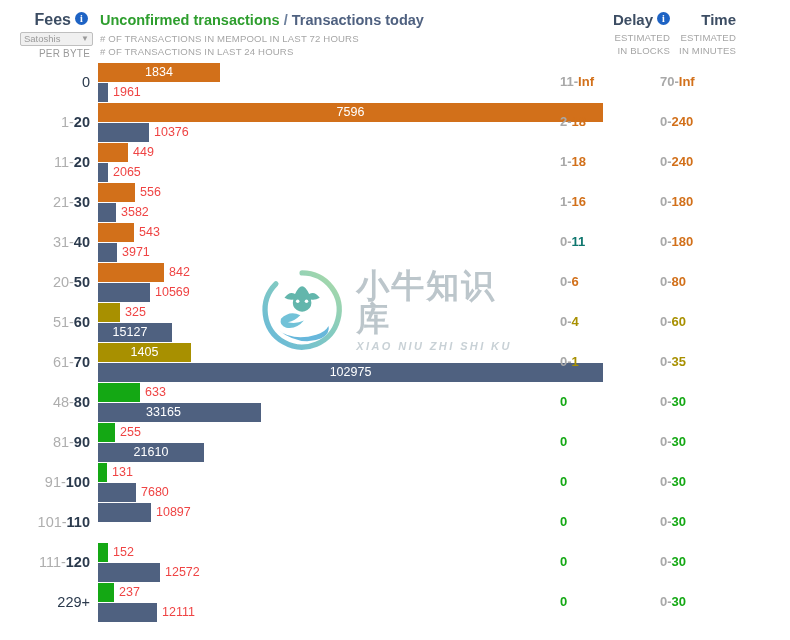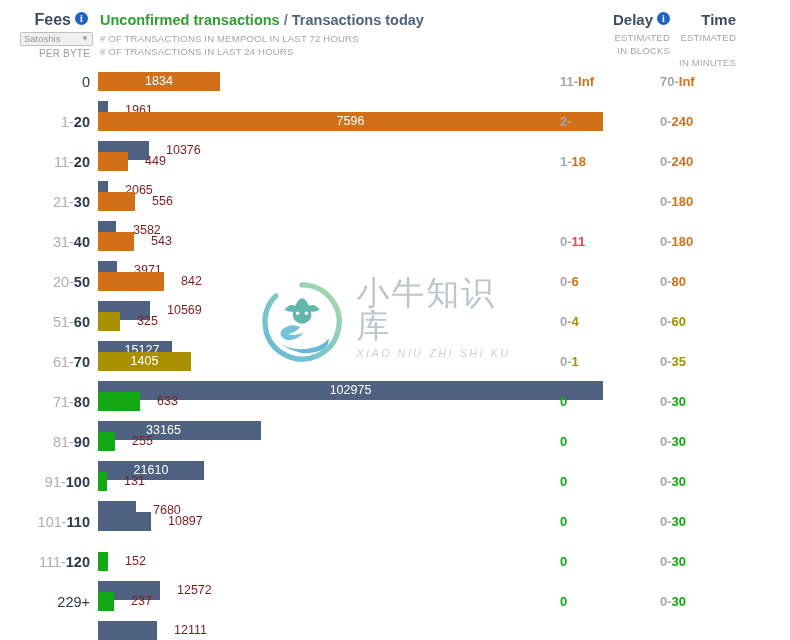--- a/index.html
+++ b/index.html
@@ -14,26 +14,28 @@
   #app {
     position: relative;
     width: 790px;
     height: 640px;
     background: #fff;
   }
 
   
   .watermark {
     position: absolute;
-    left: 258px; top: 276px;
+    left: 258px; top: 264px;
     width: 266px; height: 92px;
     opacity: 0.95;
     pointer-events: none;
     z-index: 0;
     display: flex;
+    align-items: center;
+    font-weight: bold;
   }
   .wm-text { margin-left: 10px; }
   .wm-cn {
     font-size: 33px;
     color: #b9c3c9;
     letter-spacing: 2px;
     font-family: "DejaVu Sans", sans-serif;
     line-height: 1;
   }
   .wm-en {
@@ -172,43 +174,43 @@
   .lbl-plain { color: #2b3a4d; }
 
   .bars {
     position: absolute;
     left: 98px; top: 0;
     width: 510px; height: 40px;
   }
   .bar-wrap {
     position: relative;
     height: 19px;
-    margin-top: 10px;
+    margin-top: 1px;
   }
   .bar {
     position: absolute;
     left: 0; top: 0;
     height: 19px;
     min-width: 9px;
   }
   .bar-val {
     position: absolute;
     top: 0;
     height: 19px;
     line-height: 19px;
     font-size: 12.5px;
     white-space: nowrap;
   }
   .bar-val.inside {
     color: #ffffff;
     text-align: center;
   }
   .bar-val.outside {
-    color: #7f1d1d;
-    padding-left: 17px;
+    color: #ef4444;
+    padding-left: 5px;
   }
 
   .col-delay, .col-time {
     position: absolute;
     top: 0; height: 40px;
     line-height: 40px;
     font-size: 13px;
     font-weight: bold;
     white-space: nowrap;
   }
@@ -263,21 +265,21 @@
 
     <div class="hdr-delay">
       <span class="hdr-col-title">Delay</span><span class="info-icon">i</span>
       <div class="hdr-col-sub">ESTIMATED</div>
       <div class="hdr-col-sub" style="margin-top:0">IN BLOCKS</div>
     </div>
 
     <div class="hdr-time">
       <span class="hdr-col-title">Time</span>
       <div class="hdr-col-sub">ESTIMATED</div>
-      <div class="hdr-col-sub" style="margin-top:12px">IN MINUTES</div>
+      <div class="hdr-col-sub" style="margin-top:0">IN MINUTES</div>
     </div>
   </div>
 
   <div class="rows" id="rows">
       <div class="row">
         <div class="row-label"><span class="lbl-plain">0</span></div>
         <div class="bars">
           <div class="bar-wrap">
             <div class="bar" style="width:122px;background:#d2701a"></div>
             <div class="bar-val inside" style="left:0;width:122px">1834</div>
@@ -325,35 +327,36 @@
         <div class="bars">
           <div class="bar-wrap">
             <div class="bar" style="width:37px;background:#d2701a"></div>
             <div class="bar-val outside" style="left:37px">556</div>
           </div>
           <div class="bar-wrap">
             <div class="bar" style="width:18px;background:#4f6180"></div>
             <div class="bar-val outside" style="left:18px">3582</div>
           </div>
         </div>
+        <div class="col-delay"><span class="v-lo">1-</span><span style="color:#d2701a">16</span></div>
         <div class="col-time"><span class="v-lo">0-</span><span style="color:#d2701a">180</span></div>
       </div>
       <div class="row">
         <div class="row-label"><span class="lbl-lo">31-</span><span class="lbl-hi">40</span></div>
         <div class="bars">
           <div class="bar-wrap">
             <div class="bar" style="width:36px;background:#d2701a"></div>
             <div class="bar-val outside" style="left:36px">543</div>
           </div>
           <div class="bar-wrap">
             <div class="bar" style="width:19px;background:#4f6180"></div>
             <div class="bar-val outside" style="left:19px">3971</div>
           </div>
         </div>
-        <div class="col-delay"><span class="v-lo">0-</span><span style="color:#ef4444">11</span></div>
+        <div class="col-delay"><span class="v-lo">0-</span><span style="color:#0f766e">11</span></div>
         <div class="col-time"><span class="v-lo">0-</span><span style="color:#d2701a">180</span></div>
       </div>
       <div class="row">
         <div class="row-label"><span class="lbl-lo">20-</span><span class="lbl-hi">50</span></div>
         <div class="bars">
           <div class="bar-wrap">
             <div class="bar" style="width:66px;background:#d2701a"></div>
             <div class="bar-val outside" style="left:66px">842</div>
           </div>
           <div class="bar-wrap">
@@ -366,21 +369,21 @@
       </div>
       <div class="row">
         <div class="row-label"><span class="lbl-lo">51-</span><span class="lbl-hi">60</span></div>
         <div class="bars">
           <div class="bar-wrap">
             <div class="bar" style="width:22px;background:#a89000"></div>
             <div class="bar-val outside" style="left:22px">325</div>
           </div>
           <div class="bar-wrap">
             <div class="bar" style="width:74px;background:#4f6180"></div>
-            <div class="bar-val inside" style="left:12px;width:64px">15127</div>
+            <div class="bar-val inside" style="left:0;width:64px">15127</div>
           </div>
         </div>
         <div class="col-delay"><span class="v-lo">0-</span><span style="color:#a89000">4</span></div>
         <div class="col-time"><span class="v-lo">0-</span><span style="color:#a89000">60</span></div>
       </div>
       <div class="row">
         <div class="row-label"><span class="lbl-lo">61-</span><span class="lbl-hi">70</span></div>
         <div class="bars">
           <div class="bar-wrap">
             <div class="bar" style="width:93px;background:#a89000"></div>
@@ -388,21 +391,21 @@
           </div>
           <div class="bar-wrap">
             <div class="bar" style="width:505px;background:#4f6180"></div>
             <div class="bar-val inside" style="left:0;width:505px">102975</div>
           </div>
         </div>
         <div class="col-delay"><span class="v-lo">0-</span><span style="color:#a89000">1</span></div>
         <div class="col-time"><span class="v-lo">0-</span><span style="color:#a89000">35</span></div>
       </div>
       <div class="row">
-        <div class="row-label"><span class="lbl-lo">71-</span><span class="lbl-hi">80</span></div>
+        <div class="row-label"><span class="lbl-lo">48-</span><span class="lbl-hi">80</span></div>
         <div class="bars">
           <div class="bar-wrap">
             <div class="bar" style="width:42px;background:#14a814"></div>
             <div class="bar-val outside" style="left:42px">633</div>
           </div>
           <div class="bar-wrap">
             <div class="bar" style="width:163px;background:#4f6180"></div>
             <div class="bar-val inside" style="left:0;width:131px">33165</div>
           </div>
         </div>

